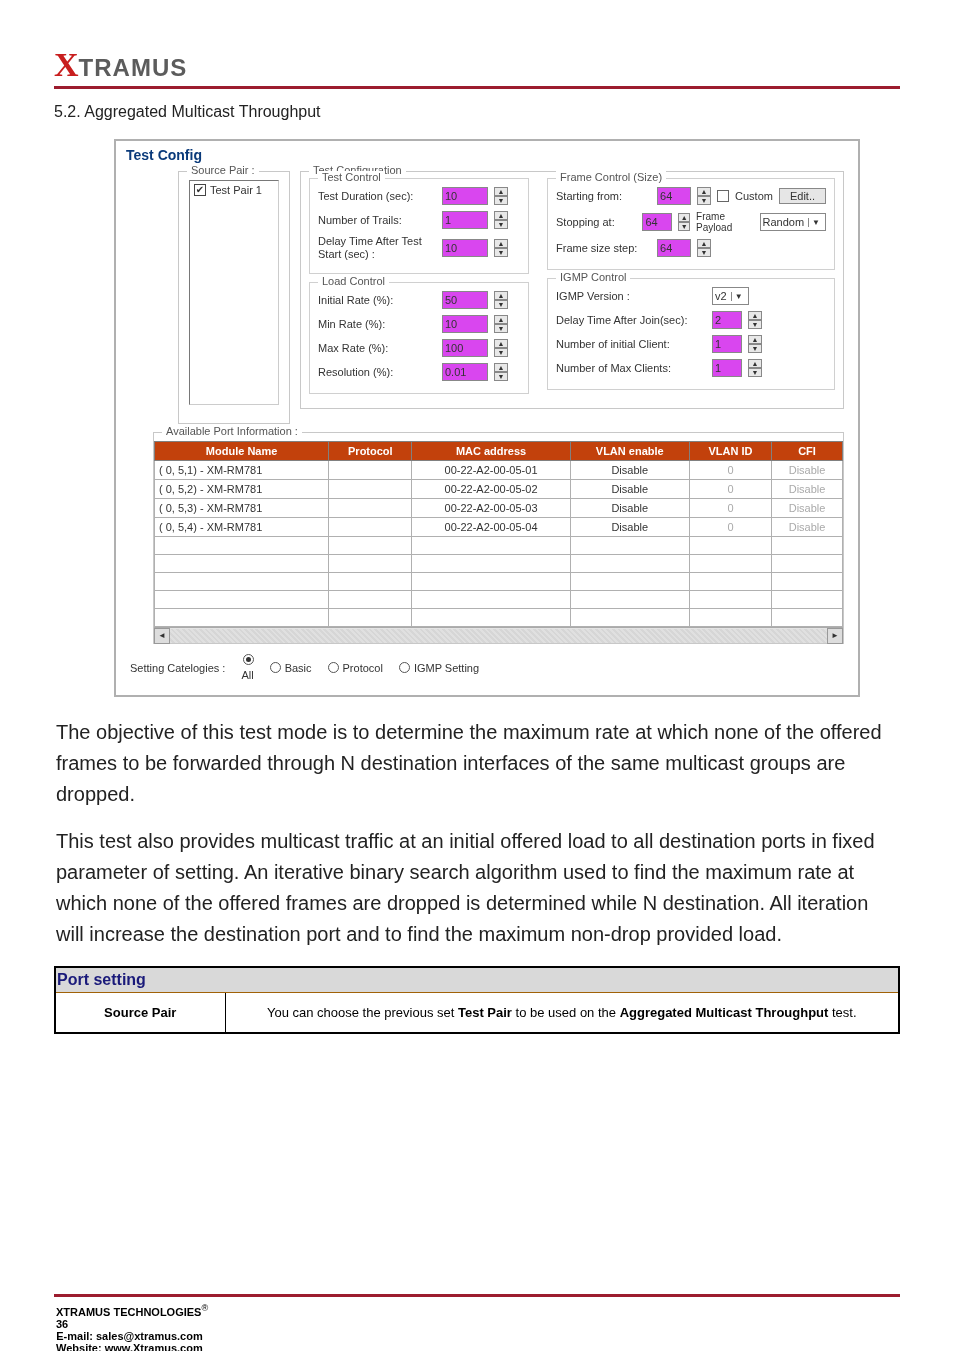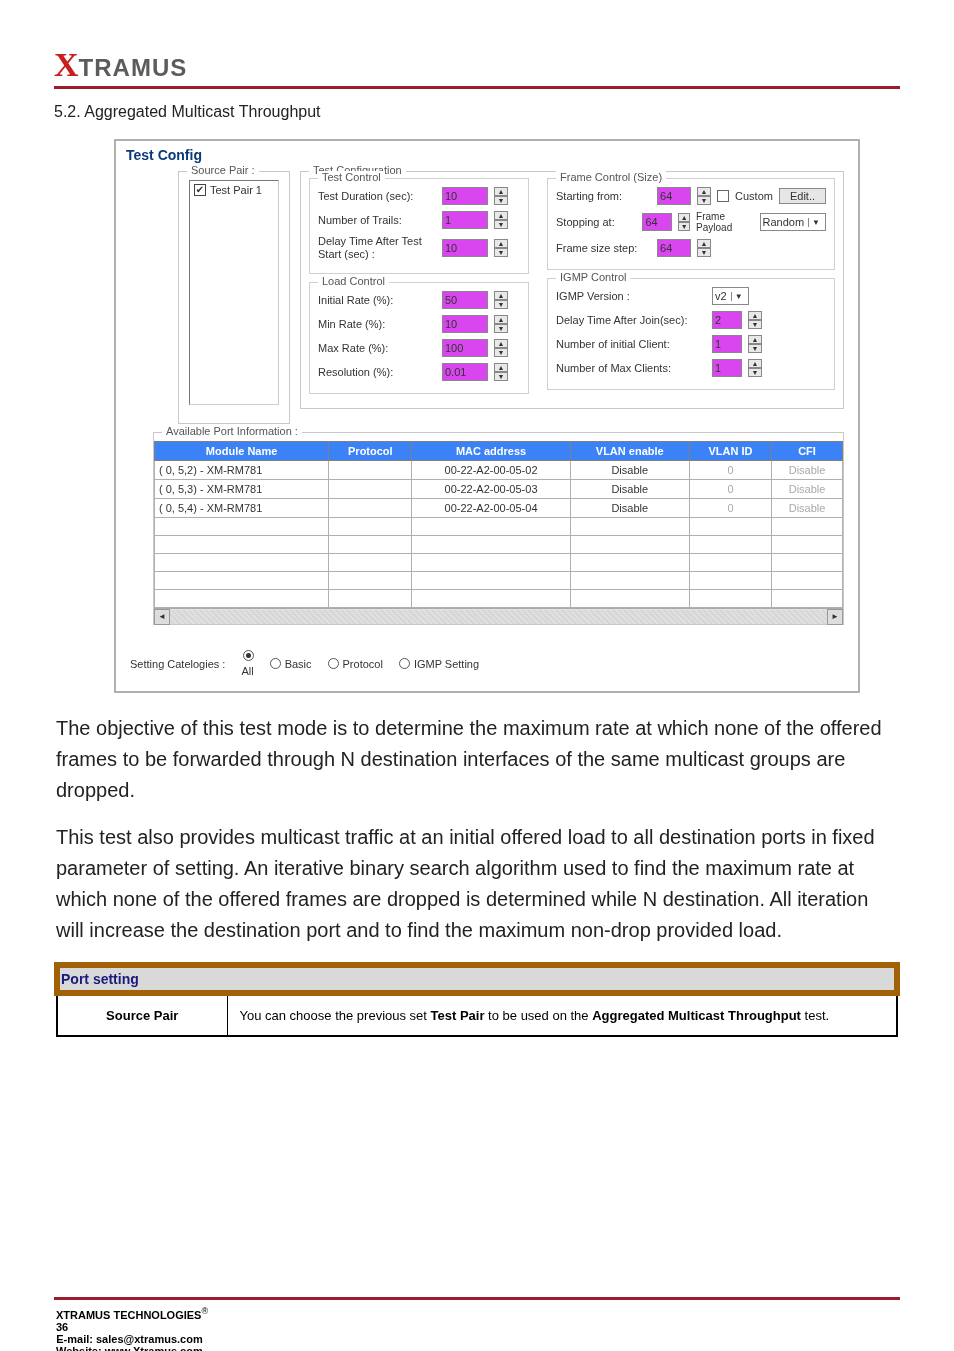--- a/index.html
+++ b/index.html
@@ -39,39 +39,39 @@
   .num-input { width: 46px; height: 18px; border: 1px solid #888; background: #d946ef; font-size: 11px; padding: 0 2px; display: inline-block; line-height: 16px; }
   .spin { width: 14px; height: 18px; display: inline-flex; flex-direction: column; }
   .spin span { flex: 1; border: 1px solid #888; background: #e8e8e8; font-size: 7px; display: flex; align-items: center; justify-content: center; line-height: 1; }
   .winbtn { border: 1px solid #888; background: #e6e6e6; padding: 1px 10px; font-size: 11px; }
   .dropdown { border: 1px solid #888; background: #fff; height: 18px; display: inline-flex; align-items: center; padding: 0 2px; font-size: 11px; }
   .dropdown .arr { border-left: 1px solid #888; padding: 0 3px; margin-left: 4px; font-size: 8px; }
 
   .table-wrap { border: 1px solid #c8c8c8; position: relative; padding-top: 8px; margin-left: 23px; }
   .table-wrap .fieldset-label { top: -8px; }
   .port-table { width: 100%; border-collapse: collapse; font-size: 11px; }
-  .port-table th { background: #3b82f6; color: #fff; font-weight: bold; padding: 3px 4px; border: 1px solid #808080; text-align: center; }
+  .port-table th { background: #c2410c; color: #fff; font-weight: bold; padding: 3px 4px; border: 1px solid #808080; text-align: center; }
   .port-table td { border: 1px solid #b0b0b0; padding: 3px 4px; text-align: center; background: #fff; }
   .port-table td.left { text-align: left; }
   .port-table td.dim { color: #aaa; }
   .blank-row td { height: 18px; }
   .hscroll { display: flex; align-items: center; border-top: 1px solid #aaa; background: #e4e4e4; height: 16px; }
   .hscroll .sbtn { width: 16px; height: 16px; border: 1px solid #999; background: #ddd; font-size: 8px; display: flex; align-items: center; justify-content: center; }
   .hscroll .track { flex: 1; background: repeating-linear-gradient(45deg,#e0e0e0,#e0e0e0 2px,#d6d6d6 2px,#d6d6d6 4px); height: 14px; }
 
-  .radio-row { display: flex; align-items: center; gap: 16px; font-size: 11px; margin-top: 25px; }
+  .radio-row { display: flex; align-items: center; gap: 16px; font-size: 11px; margin-top: 10px; }
   .radio { width: 11px; height: 11px; border: 1px solid #555; border-radius: 50%; display: inline-flex; align-items: center; justify-content: center; }
   .radio.sel::after { content: ""; width: 5px; height: 5px; background: #333; border-radius: 50%; }
 
   .body-text { font-size: 20px; color: #222; line-height: 1.55; margin: 20px 2px 0 2px; }
   .body-text p { margin: 0 0 16px 0; }
 
   .ps-table { width: 100%; border-collapse: collapse; border: 2px solid #000; margin-top: 6px; }
-  .ps-header td { background: #d9d9d9; border: 6px solid #a16207; padding: 3px 1px; font-weight: bold; color: #1a1a7a; font-size: 14px; }
-  .ps-row td { border: 1px solid #000; padding: 12px 12px; font-size: 13px; vertical-align: middle; }
+  .ps-header td { background: #d9d9d9; border: 1px solid #a16207; padding: 3px 1px; font-weight: bold; color: #1a1a7a; font-size: 16px; }
+  .ps-row td { border: 1px solid #000; padding: 12px 12px; font-size: 13px; vertical-align: middle; text-align: center; }
   .ps-row td.lab { font-weight: bold; text-align: center; width: 170px; }
 
   .footer-rule { height: 3px; background: #9c1c2e; margin-top: 260px; }
   .footer { display: flex; justify-content: space-between; align-items: flex-start; font-size: 11px; padding: 6px 2px 10px 2px; flex-direction: column; }
   .footer .mid { font-weight: bold; }
   .footer .right { text-align: right; }
   .footer b { font-weight: bold; }
 </style>
 </head>
 <body>
@@ -256,20 +256,28 @@
             <tr>
               <th>Module Name</th>
               <th>Protocol</th>
               <th>MAC address</th>
               <th>VLAN enable</th>
               <th>VLAN ID</th>
               <th>CFI</th>
             </tr>
           </thead>
           <tbody id="port-rows">
+              <tr>
+                <td class="left">( 0, 5,1) - XM-RM781</td>
+                <td></td>
+                <td>00-22-A2-00-05-01</td>
+                <td>Disable</td>
+                <td class="dim">0</td>
+                <td class="dim">Disable</td>
+              </tr>
               <tr>
                 <td class="left">( 0, 5,2) - XM-RM781</td>
                 <td></td>
                 <td>00-22-A2-00-05-02</td>
                 <td>Disable</td>
                 <td class="dim">0</td>
                 <td class="dim">Disable</td>
               </tr>
               <tr>
                 <td class="left">( 0, 5,3) - XM-RM781</td>

